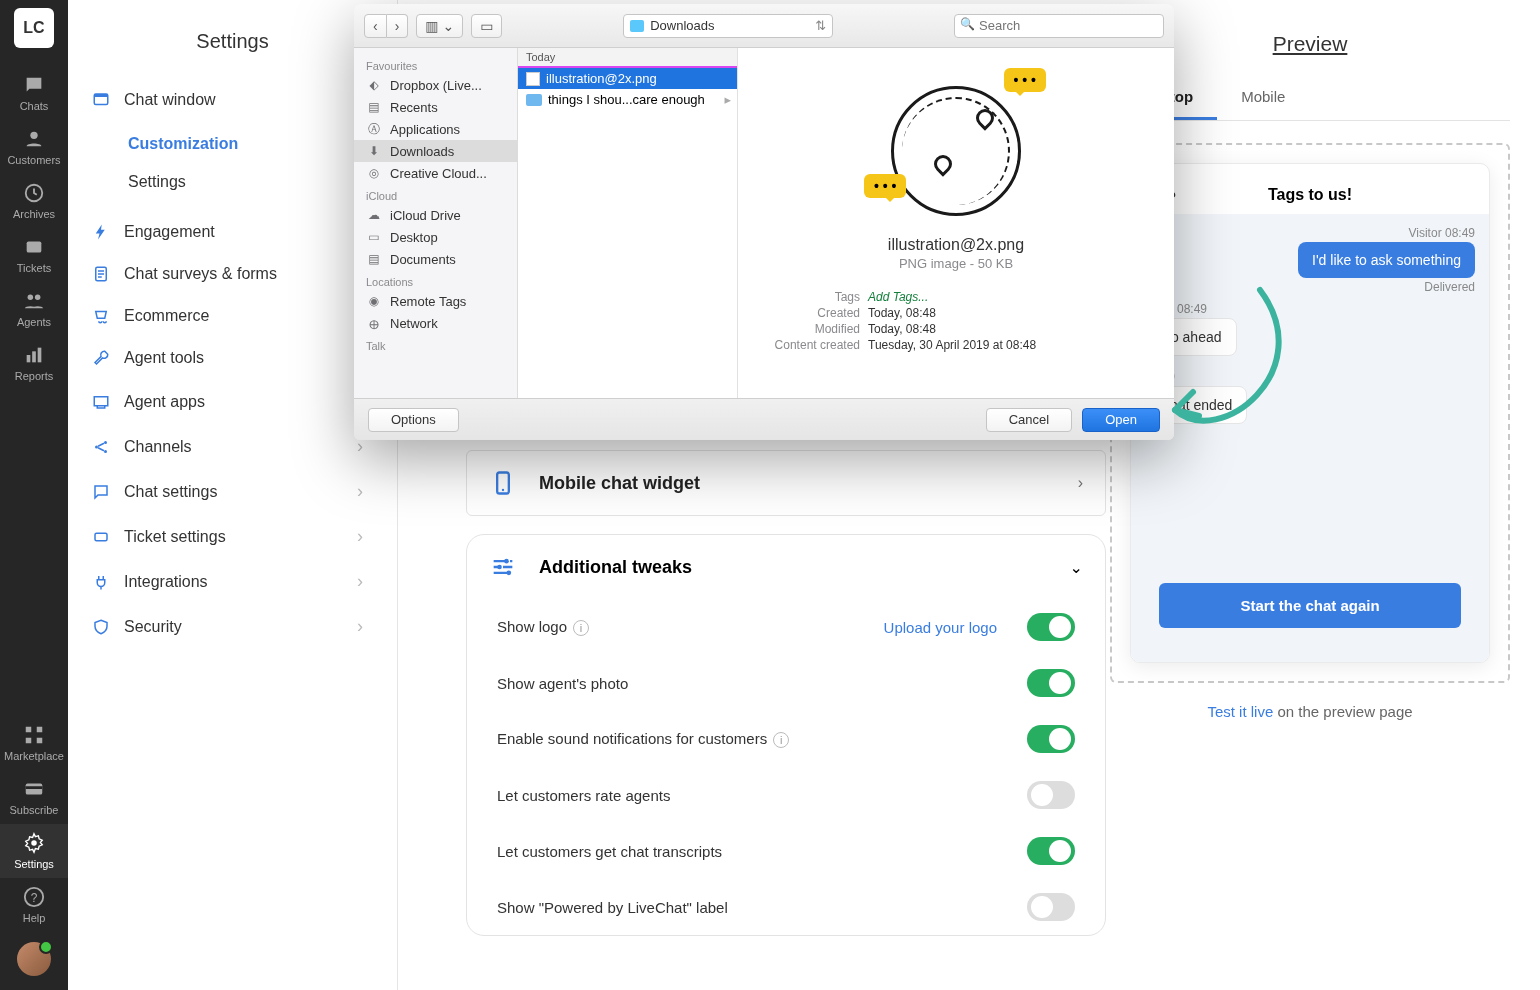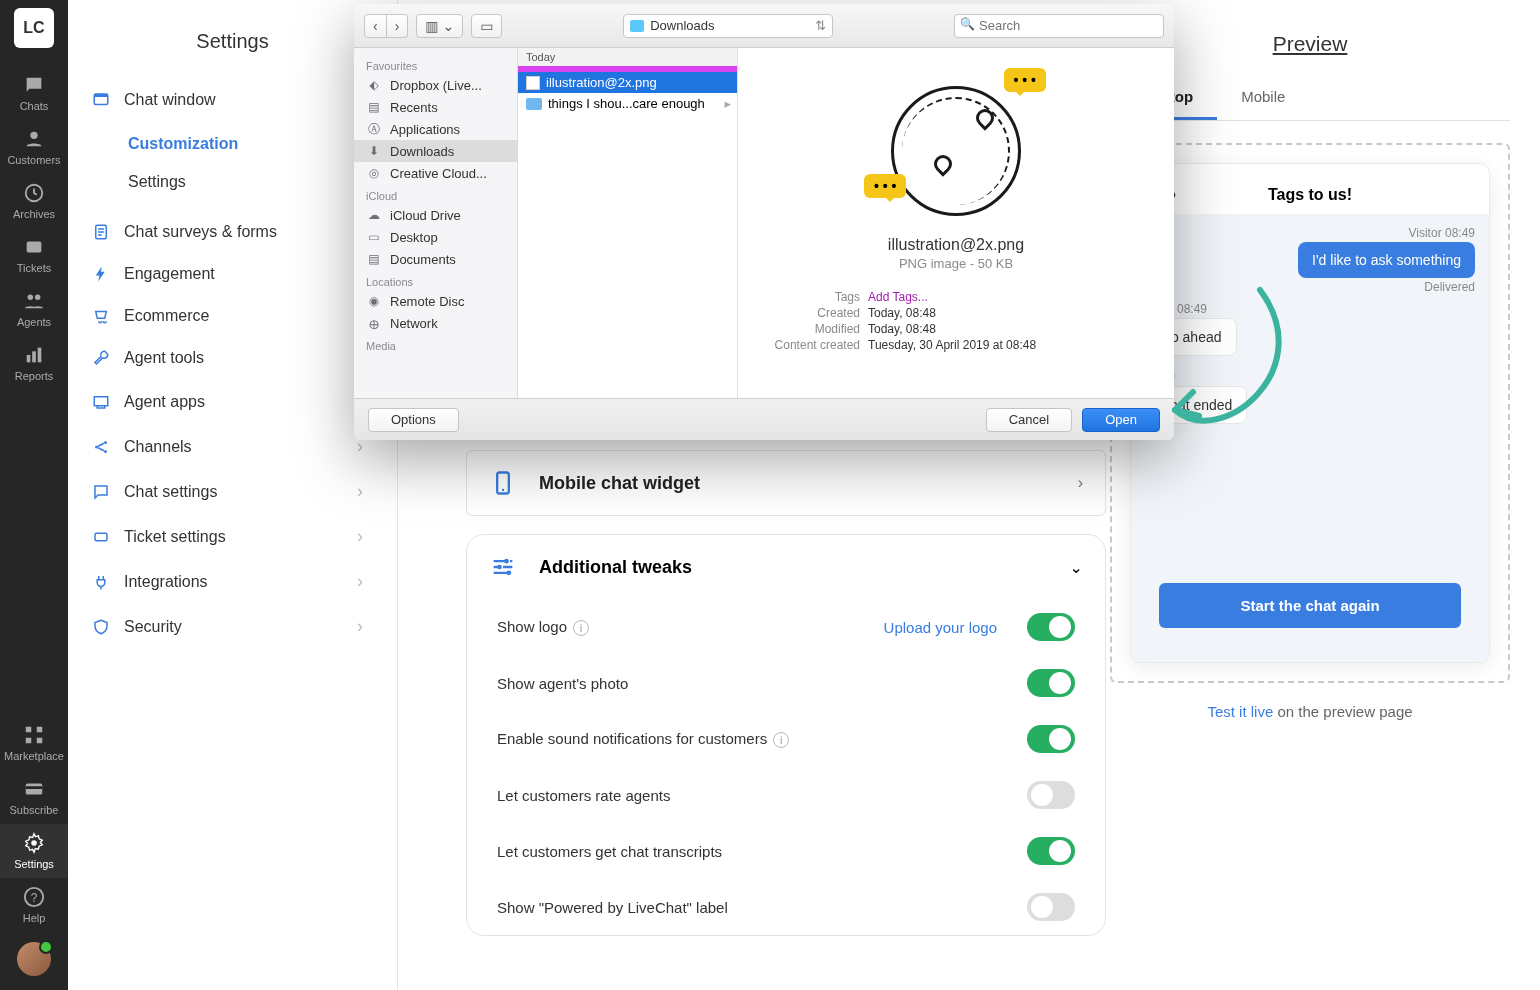--- a/index.html
+++ b/index.html
@@ -91,21 +91,21 @@
 .dlg-search-wrap::before { content:'🔍'; position:absolute; left:6px; top:3px; font-size:12px; color:#999; }
 
 .dlg-body { display: flex; height: 350px; }
 .dlg-side { width: 164px; background: #f5f4f6; border-right: 1px solid #dcdcdc; overflow-y: auto; padding: 6px 0; font-size: 13px; }
 .dlg-side .sec { color: #8a8a8e; font-size: 11px; padding: 6px 12px 2px; }
 .dlg-side .row { display: flex; align-items: center; gap: 8px; padding: 3px 12px; color: #333; cursor: pointer; }
 .dlg-side .row.selected { background: #dcdcdc; }
 .side-ico { width:16px; height:16px; color:#6f6f73; display:inline-flex; align-items:center; justify-content:center; font-size:12px; }
 
 .dlg-list { width: 220px; border-right: 1px solid #e1e1e1; background: #fff; }
-.dlg-list .colh { background: #f3f3f3; color: #555; font-size: 11px; padding: 3px 8px; border-bottom: 6px solid #d946ef; }
+.dlg-list .colh { background: #f3f3f3; color: #555; font-size: 11px; padding: 3px 8px; border-bottom: 2px solid #d946ef; }
 .dlg-list .frow { display:flex; align-items:center; padding: 3px 8px; gap:6px; font-size: 13px; cursor:pointer; position:relative; }
 .dlg-list .frow.sel { background:#1f74e0; color:#fff; }
 .dlg-list .frow .caret { position:absolute; right:6px; color:#aaa; }
 .file-ico { width:14px; height:14px; background:#fff; border:1px solid #ccc; display:inline-block; }
 .folder-ico { width:16px; height:12px; background:#6fb7ef; border-radius:2px; display:inline-block; }
 
 .dlg-preview { flex:1; background:#fff; display:flex; flex-direction: column; align-items: center; padding: 14px 20px; }
 .illus { width: 160px; height: 160px; position: relative; margin-top: 6px; }
 .speech { position:absolute; background:#f5c518; border-radius:6px; padding:4px 10px; font-weight:700; font-size:14px; }
 .speech::after { content:''; position:absolute; width:0; height:0; border:6px solid transparent; }
@@ -118,21 +118,21 @@
 .pin { position:absolute; width:18px; height:18px; background:#fff; border:3px solid #1a1a1a; border-radius:50% 50% 50% 0; transform:rotate(-45deg); }
 .pin.p1 { top:20px; right:24px; }
 .pin.p2 { bottom:40px; left:40px; }
 
 .dlg-filename { font-size: 16px; color:#333; margin-top: 8px; }
 .dlg-filetype { font-size: 13px; color:#8a8a8e; margin-top: 2px; }
 .dlg-meta { width: 100%; margin-top: 18px; font-size: 12px; }
 .dlg-meta .mr { display:flex; padding: 1px 0; }
 .dlg-meta .mk { width: 110px; text-align: right; color: #8a8a8e; padding-right: 8px; }
 .dlg-meta .mv { color: #333; }
-.dlg-meta .mv.placeholder { color: #a21caf; }
+.dlg-meta .mv.placeholder { color: #15803d; font-style: italic; }
 
 .dlg-footer { height: 42px; background: linear-gradient(#f0f0f0,#e5e5e5); border-top: 1px solid #cfcfcf; display:flex; align-items:center; padding: 0 14px; gap: 10px; }
 .dlg-footer .spacer { flex:1; }
 .dlg-footer button { height: 24px; border-radius: 4px; padding: 0 22px; font-size: 13px; cursor: pointer; }
 .btn-plain { background: linear-gradient(#fff,#f3f3f3); border: 1px solid #c5c5c5; color: #333; }
 .btn-primary { background: linear-gradient(#3c8ff7,#1f74e0); border: 1px solid #1862c8; color: #fff; font-weight: 500; }
 
 
 .arrow-svg { position: absolute; left: 1160px; top: 280px; width: 180px; height: 260px; pointer-events: none; }
 
@@ -230,32 +230,32 @@
           <span>Chat window</span>
         </span>
     </li>
     <ul class="snav-sub">
       <li class="active">Customization</li>
       <li>Settings</li>
     </ul>
     <li class="snav-item">
         <span class="left">
           <svg class="snav-icon" viewBox="0 0 24 24">
+            <path d="M13 2L5 14h5l-2 8 9-13h-5z"></path>
+          </svg>
+          <span>Engagement</span>
+        </span>
+      </li>
+    <li class="snav-item">
+        <span class="left">
+          <svg class="snav-icon" viewBox="0 0 24 24">
             <rect x="5" y="3" width="14" height="18" rx="2" fill="none" stroke="#3a7de0" stroke-width="2"></rect>
             <path d="M8 8h8M8 12h8M8 16h5" stroke="#3a7de0" stroke-width="2"></path>
           </svg>
           <span>Chat surveys &amp; forms</span>
-        </span>
-      </li>
-    <li class="snav-item">
-        <span class="left">
-          <svg class="snav-icon" viewBox="0 0 24 24">
-            <path d="M13 2L5 14h5l-2 8 9-13h-5z"></path>
-          </svg>
-          <span>Engagement</span>
         </span>
       </li>
     <li class="snav-item">
         <span class="left">
           <svg class="snav-icon" viewBox="0 0 24 24">
             <path d="M5 6h14l-2 9H7zM9 19a2 2 0 104 0M15 19a2 2 0 104 0" fill="none" stroke="#3a7de0" stroke-width="2"></path>
           </svg>
           <span>Ecommerce</span>
         </span>
       </li>
@@ -476,27 +476,27 @@
           <span class="side-ico">▭</span>
           <span>Desktop</span>
         </div>
       <div class="row">
           <span class="side-ico">▤</span>
           <span>Documents</span>
         </div>
       <div class="sec">Locations</div>
       <div class="row">
           <span class="side-ico">◉</span>
-          <span>Remote Disc</span>
+          <span>Remote Tags</span>
         </div>
       <div class="row">
           <span class="side-ico">🜨</span>
           <span>Network</span>
         </div>
-      <div class="sec">Media</div>
+      <div class="sec">Talk</div>
     </div>
 
     <div class="dlg-list">
       <div class="colh">Today</div>
       <div class="frow sel">
         <span class="file-ico"></span>
         <span>illustration@2x.png</span>
       </div>
       <div class="frow">
         <span class="folder-ico"></span>

